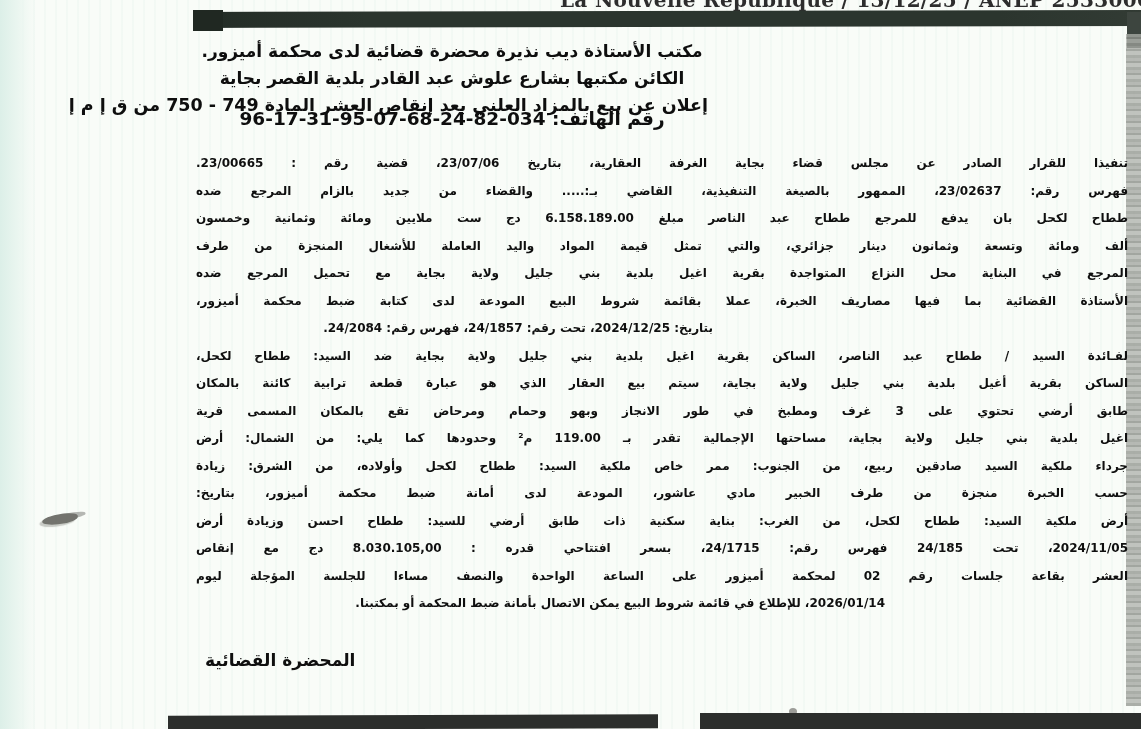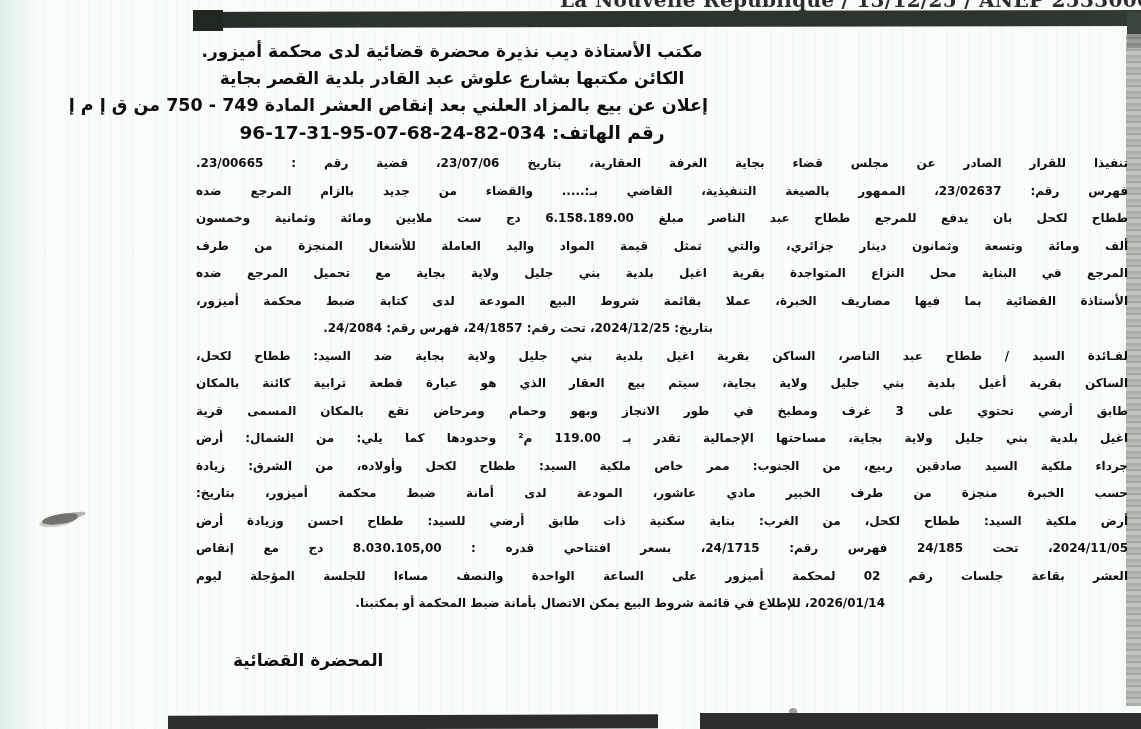--- a/index.html
+++ b/index.html
@@ -33,34 +33,34 @@
       repeating-linear-gradient(180deg, #a6a9a4 0 3px, #8d918b 3px 5px, #b3b6b0 5px 9px, #979b95 9px 12px),
       #a0a39e;
   }
   .hdr {
     position:absolute; left:196px; width:512px; text-align:center; white-space:nowrap;
     direction:rtl; font-weight:bold; color:#0e0e0e;
   }
   .h1 { top:41px;  font-size:17px; }
   .h2 { top:68px;  font-size:17px; }
   .h3 { top:95px;  font-size:17.5px; }
-  .h4 { top:122px; font-size:18.5px; letter-spacing:.3px; }
+  .h4 { top:108px; font-size:18.5px; letter-spacing:.3px; }
   .bodytext {
     position:absolute; left:196px; top:150px; width:932px;
     direction:rtl; font-weight:bold; color:#0f0f0f; font-size:12px;
   }
   .bl {
     height:27.5px; line-height:27.5px; white-space:nowrap;
     text-align:justify; text-align-last:justify; text-justify:inter-word;
   }
   .bl.short1 { text-align:right; text-align-last:right; padding-left:0; padding-right:0; padding-right:415px; }
   .bl.short2 { text-align:right; text-align-last:right; padding-right:243px; }
   .signature {
     position:absolute; left:205px; top:650px; white-space:nowrap;
-    direction:rtl; font-weight:bold; font-size:17px; color:#0f0f0f;margin-left:28px;
+    direction:rtl; font-weight:bold; font-size:17px; color:#0f0f0f;
   }
   .smudge {
     position:absolute; left:42px; top:514px; width:36px; height:10px;
     background:#52524c; border-radius:60% 40% 55% 45%;
     transform:rotate(-7deg); opacity:.8;
     box-shadow:-3px 2px 1px rgba(100,100,92,.4), 10px -2px 0 -2px rgba(80,80,75,.5);
   }
   .bottom-bar-left {
     position:absolute; left:168px; top:715px; width:490px; height:14px;
     background:#2c2e2c; transform:rotate(-0.2deg);

